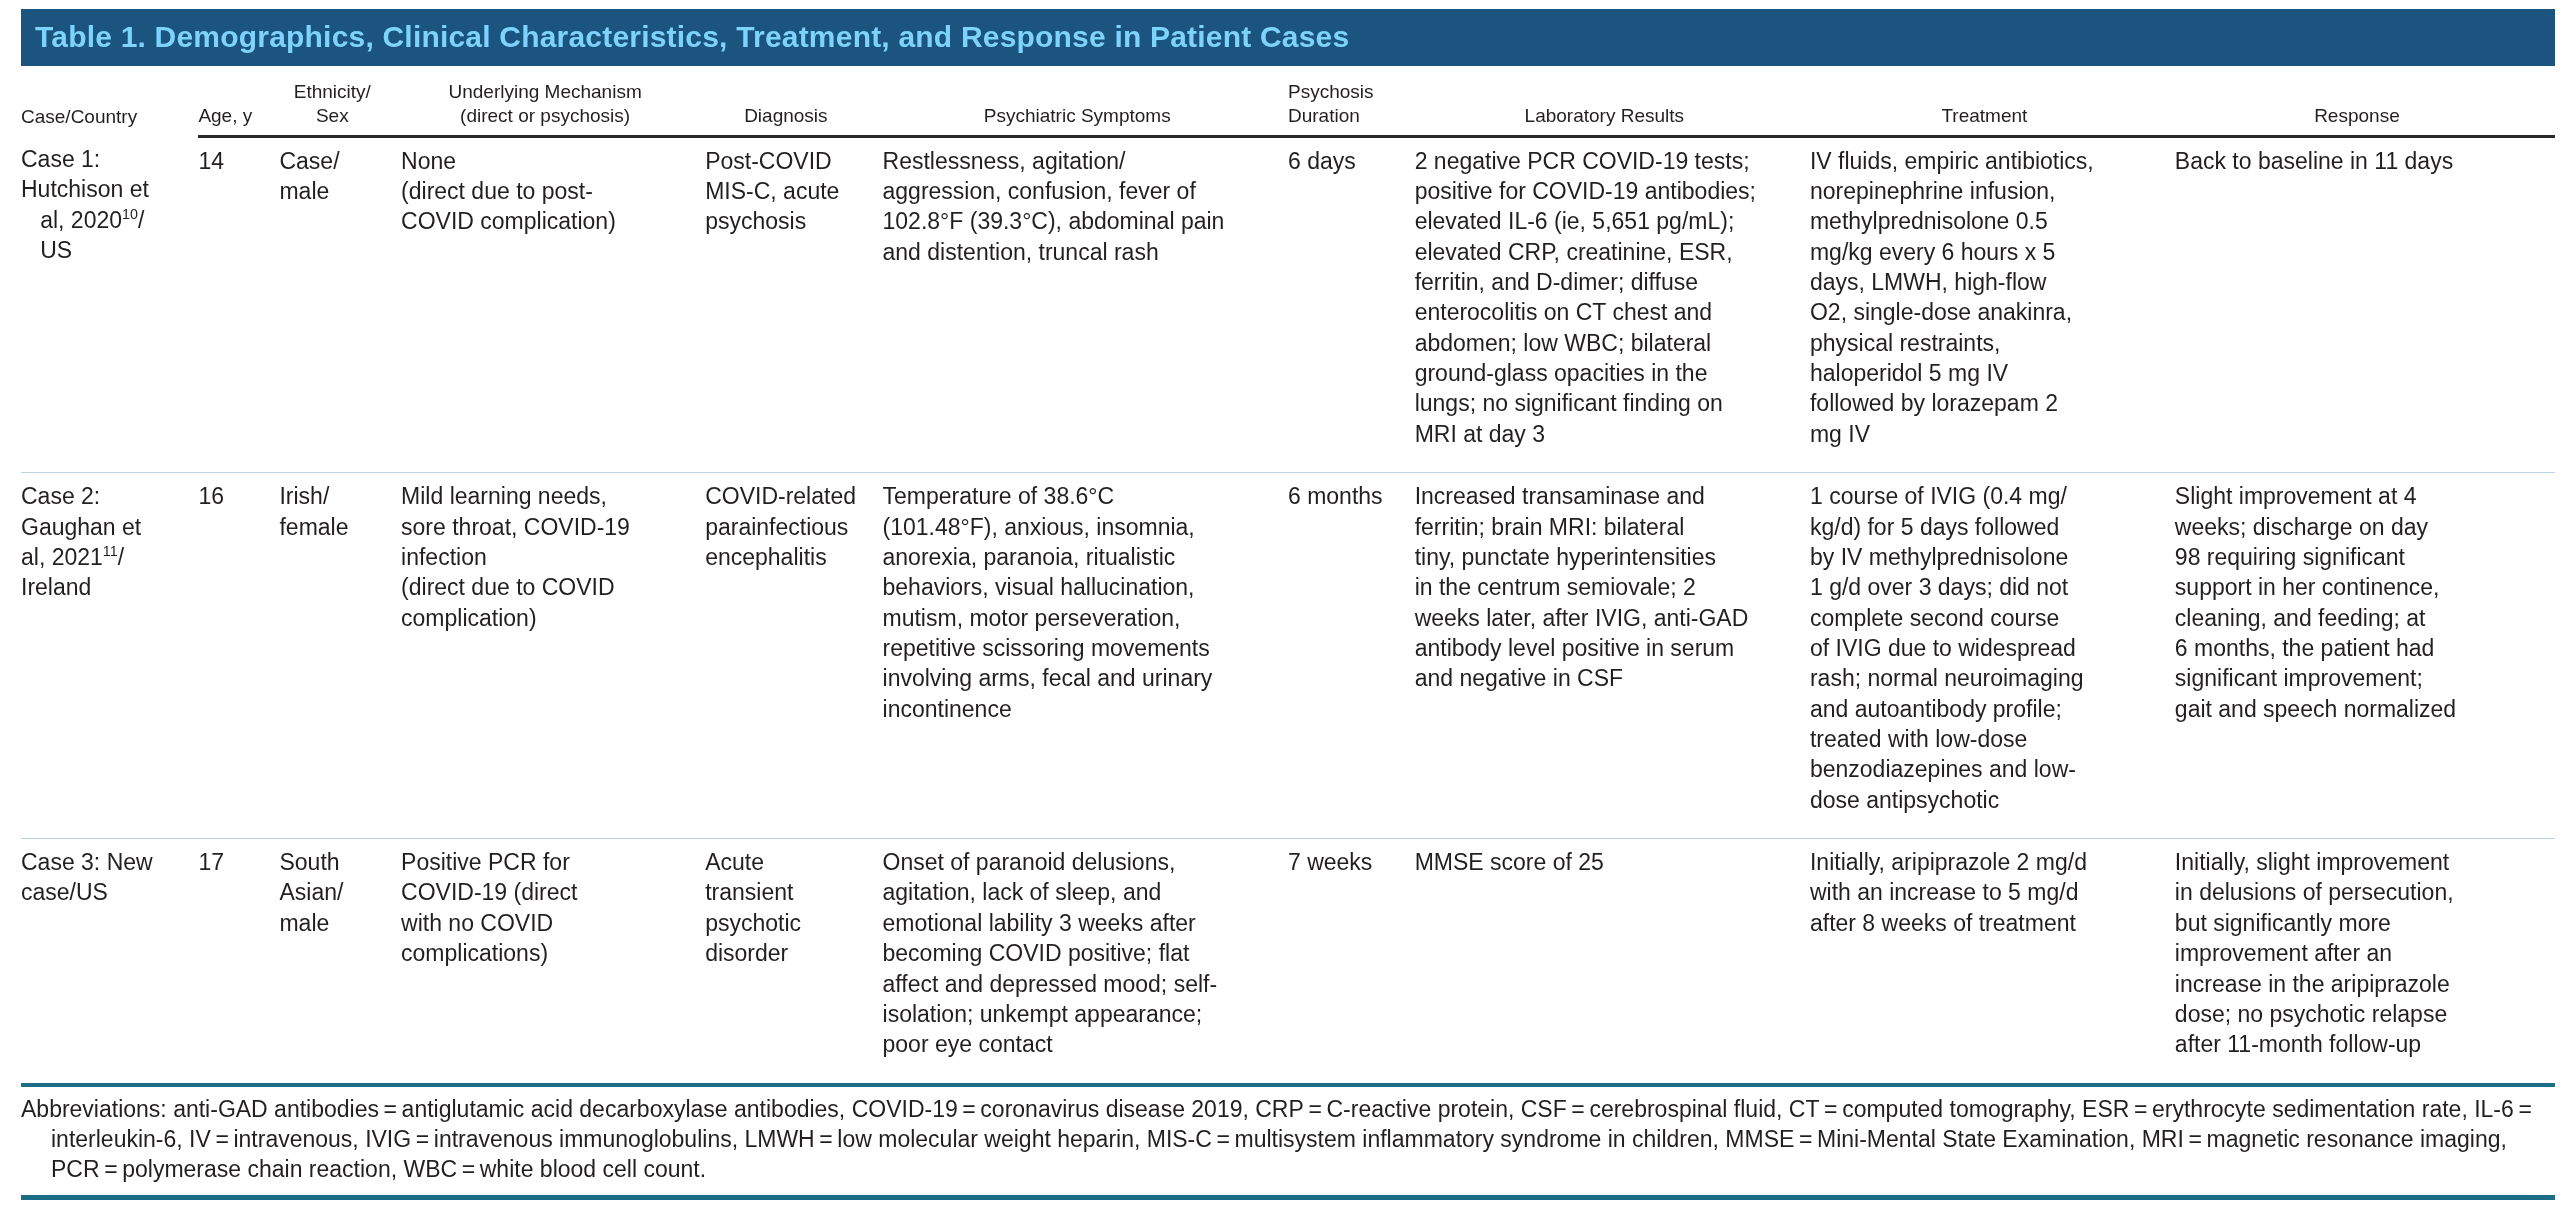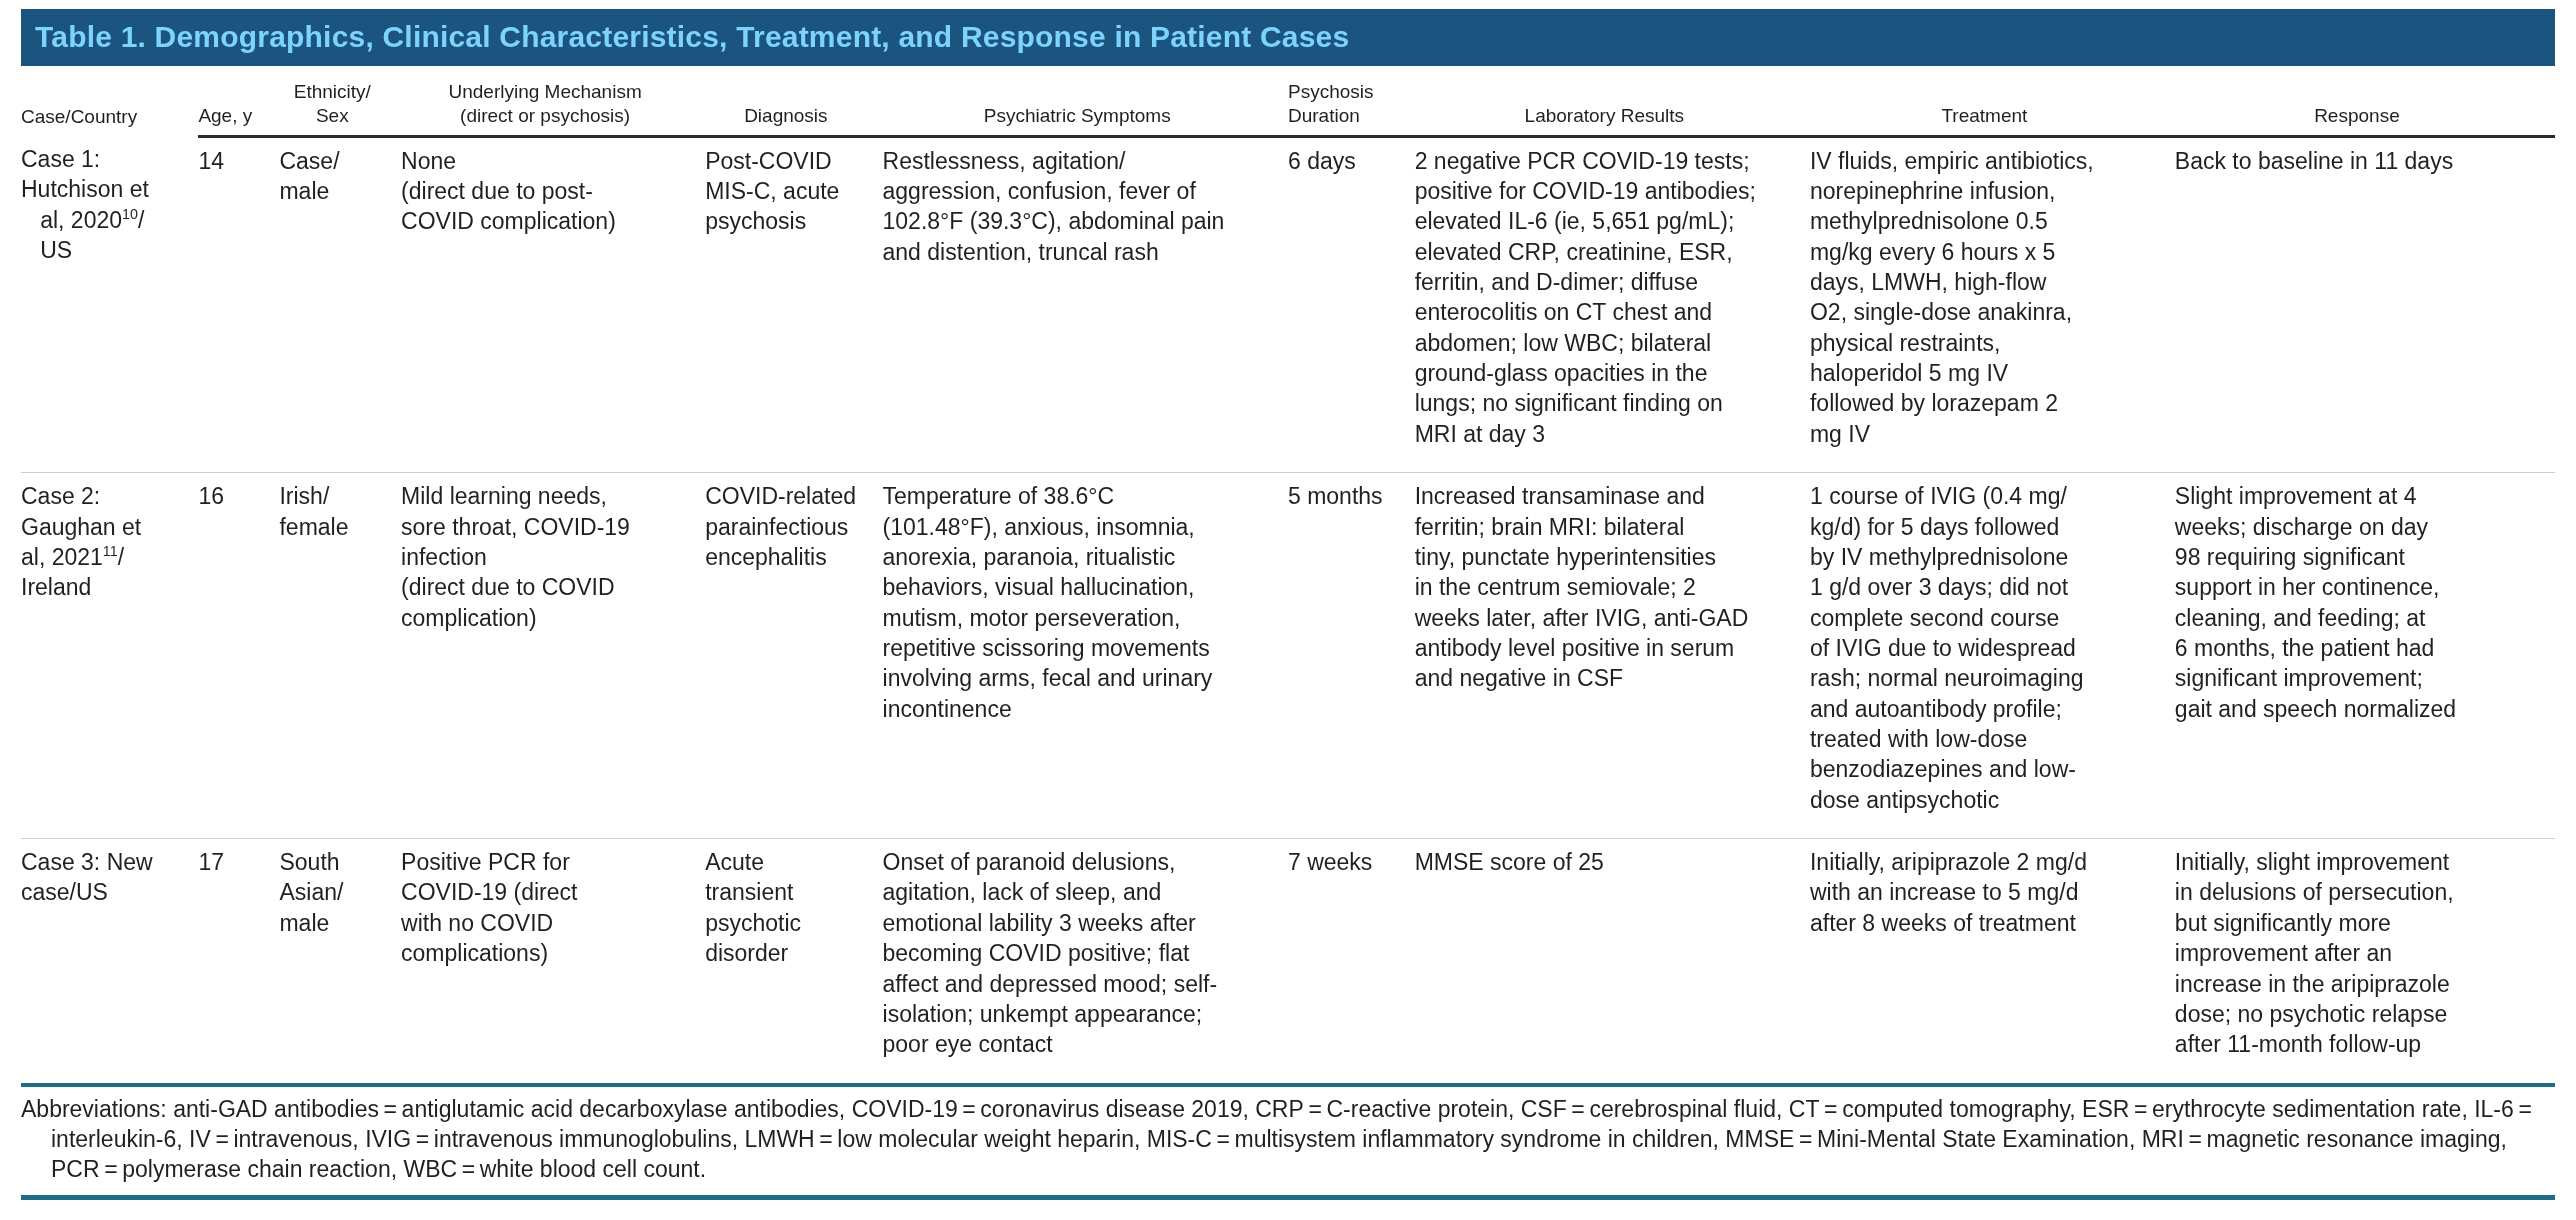--- a/index.html
+++ b/index.html
@@ -156,21 +156,21 @@
 parainfectious
 encephalitis</td>
       <td>Temperature of 38.6°C
 (101.48°F), anxious, insomnia,
 anorexia, paranoia, ritualistic
 behaviors, visual hallucination,
 mutism, motor perseveration,
 repetitive scissoring movements
 involving arms, fecal and urinary
 incontinence</td>
-      <td>5 months</td>
+      <td>6 months</td>
       <td>Increased transaminase and
 ferritin; brain MRI: bilateral
 tiny, punctate hyperintensities
 in the centrum semiovale; 2
 weeks later, after IVIG, anti-GAD
 antibody level positive in serum
 and negative in CSF</td>
       <td>1 course of IVIG (0.4 mg/
 kg/d) for 5 days followed
 by IV methylprednisolone

